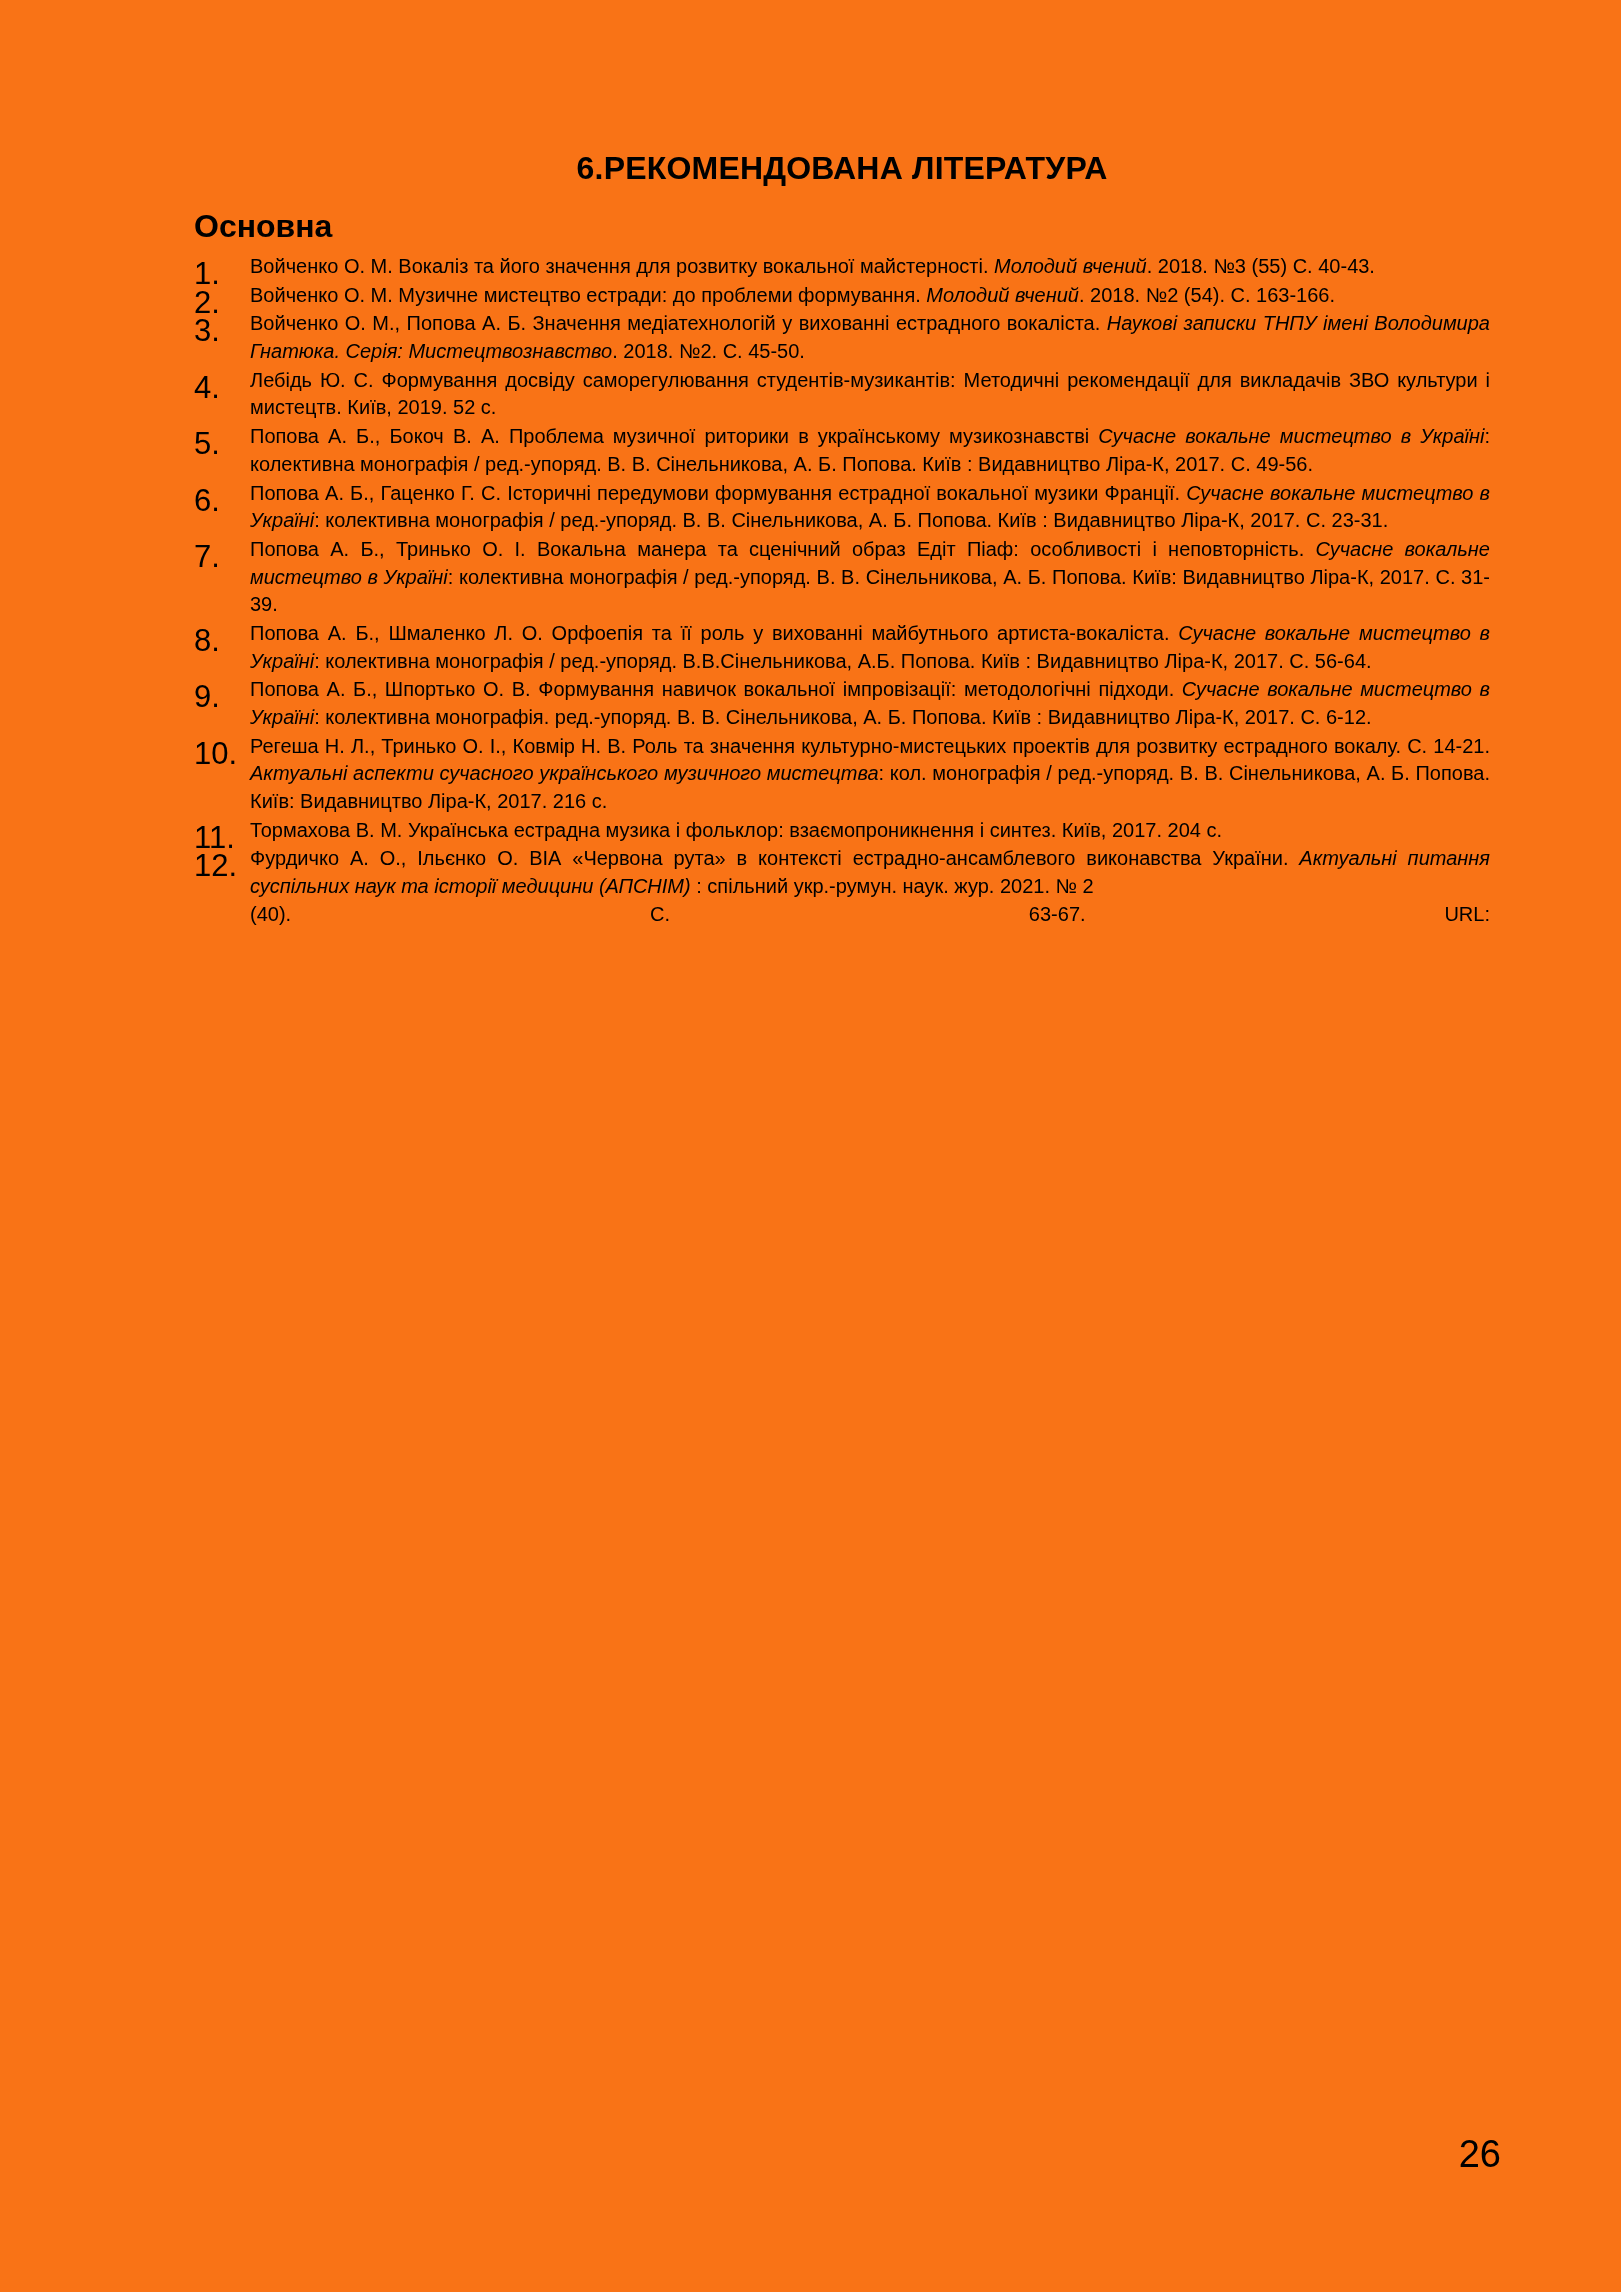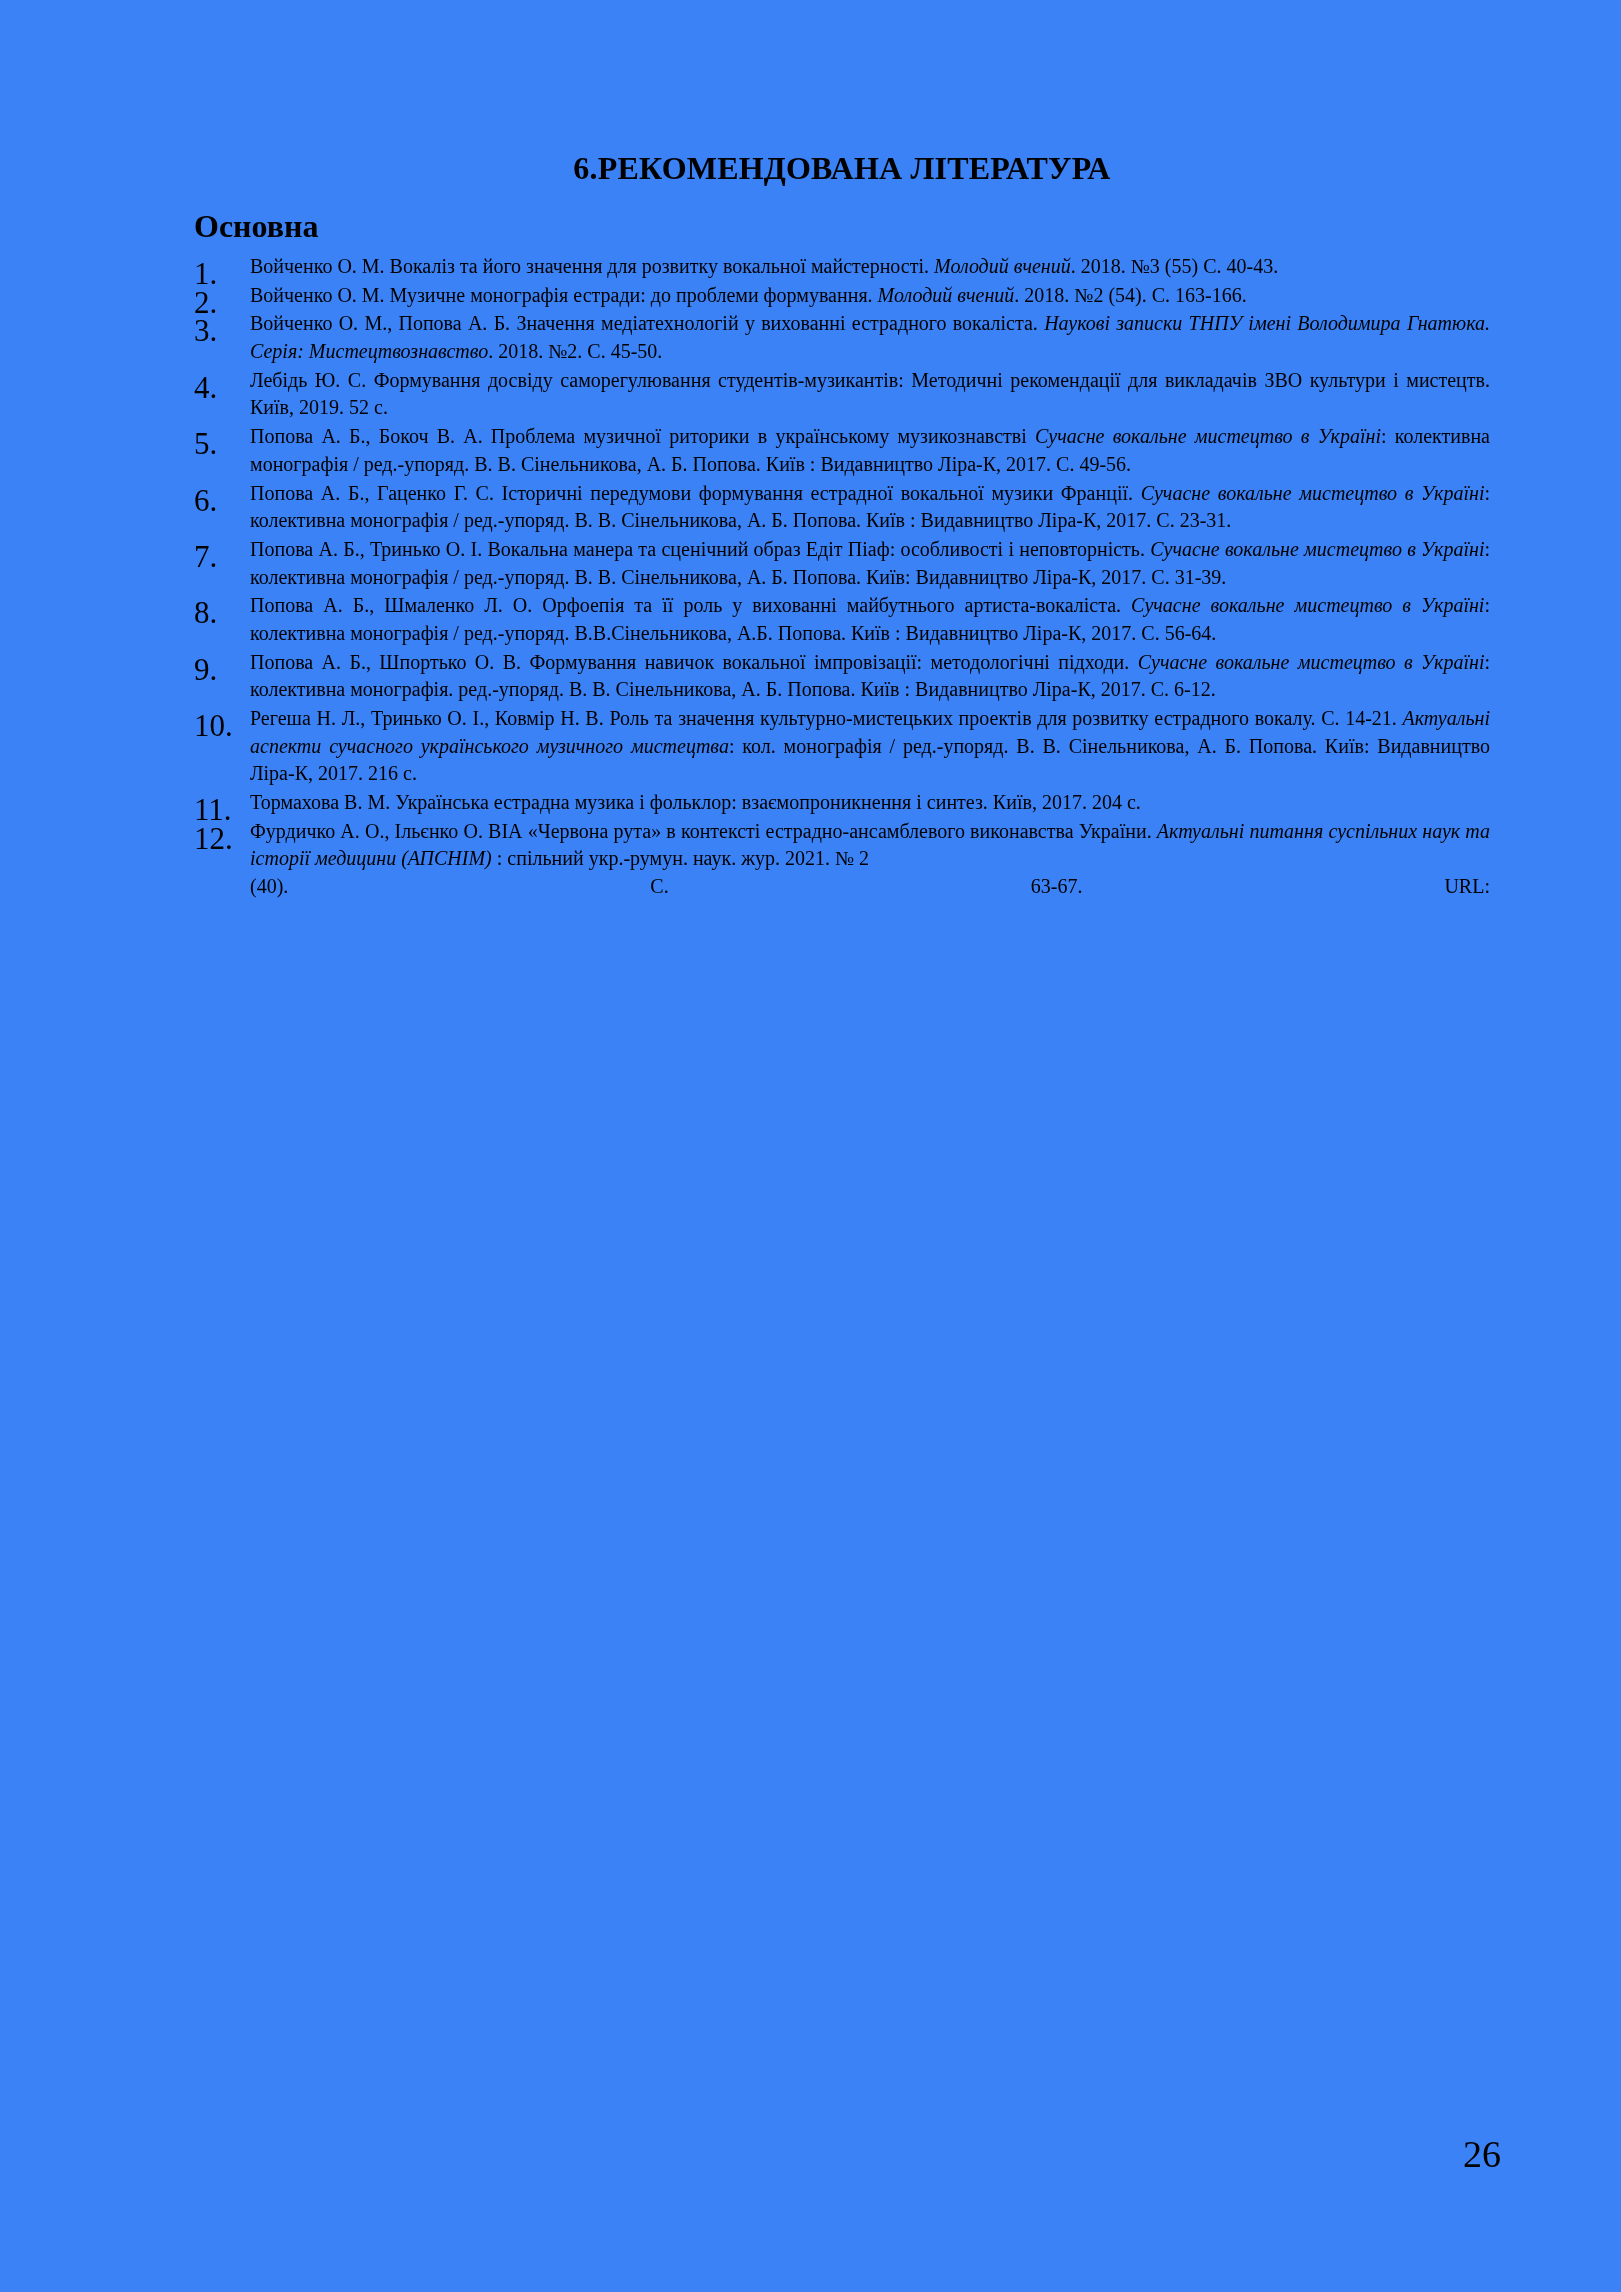--- a/index.html
+++ b/index.html
@@ -4,22 +4,22 @@
 <style>
   html, body {
     margin: 0;
     padding: 0;
     background: #ffffff;
   }
   .page {
     position: relative;
     width: 1621px;
     height: 2293px;
-    background: #3b82f6;
-    font-family: Liberation Serif, serif;
+    background: #f97316;
+    font-family: Liberation Sans, sans-serif;
     color: #000000;
     box-sizing: border-box;
     overflow: hidden;
   }
   .content {
     position: absolute;
     left: 194px;
     top: 147px;
     width: 1296px;
   }
@@ -98,21 +98,21 @@
   <div class="content">
 
     <h1 class="doc-title">6.РЕКОМЕНДОВАНА ЛІТЕРАТУРА</h1>
     <h2 class="section-subtitle">Основна</h2>
 
     <ol class="ref-list" id="ref-list">
         <li>
           <span class="ref-body"><span>Войченко О. М. Вокаліз та його значення для розвитку вокальної майстерності. </span><i>Молодий вчений</i><span>. 2018. №3 (55) С. 40-43.</span></span>
         </li>
         <li>
-          <span class="ref-body"><span>Войченко О. М. Музичне монографія естради: до проблеми формування. </span><i>Молодий вчений</i><span>. 2018. №2 (54). С. 163-166.</span></span>
+          <span class="ref-body"><span>Войченко О. М. Музичне мистецтво естради: до проблеми формування. </span><i>Молодий вчений</i><span>. 2018. №2 (54). С. 163-166.</span></span>
         </li>
         <li>
           <span class="ref-body"><span>Войченко О. М., Попова А. Б. Значення медіатехнологій у вихованні естрадного вокаліста. </span><i>Наукові записки ТНПУ імені Володимира Гнатюка. Серія: Мистецтвознавство</i><span>. 2018. №2. С. 45-50.</span></span>
         </li>
         <li>
           <span class="ref-body"><span>Лебідь Ю. С. Формування досвіду саморегулювання студентів-музикантів: Методичні рекомендації для викладачів ЗВО культури і мистецтв. Київ, 2019. 52 с.</span></span>
         </li>
         <li>
           <span class="ref-body"><span>Попова А. Б., Бокоч В. А. Проблема музичної риторики в українському музикознавстві </span><i>Сучасне вокальне мистецтво в Україні</i><span>: колективна монографія / ред.-упоряд. В. В. Сінельникова, А. Б. Попова. Київ : Видавництво Ліра-К, 2017. С. 49-56.</span></span>
         </li>

